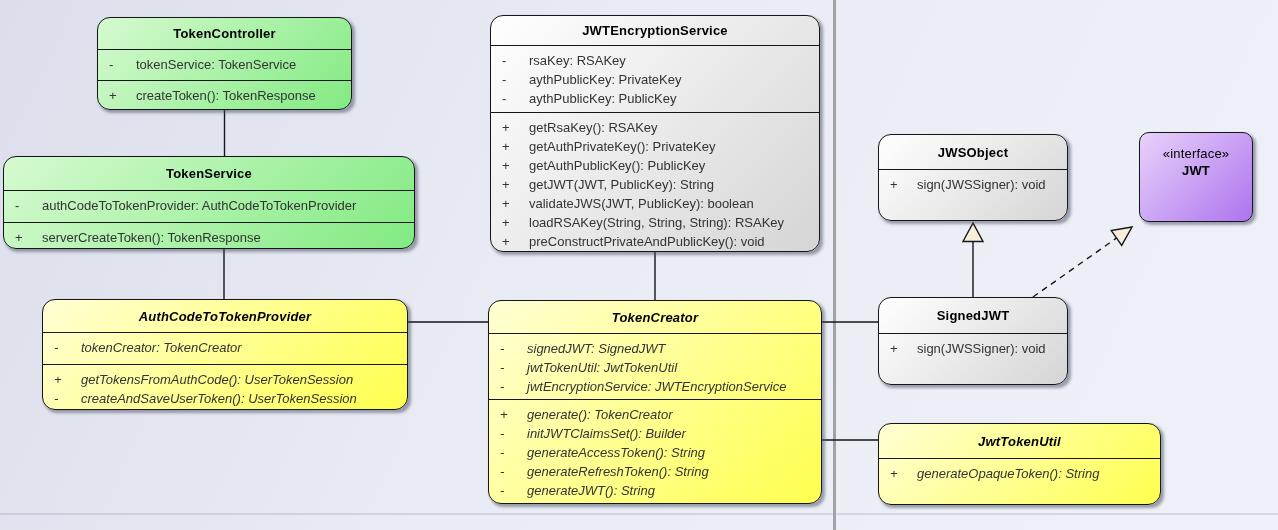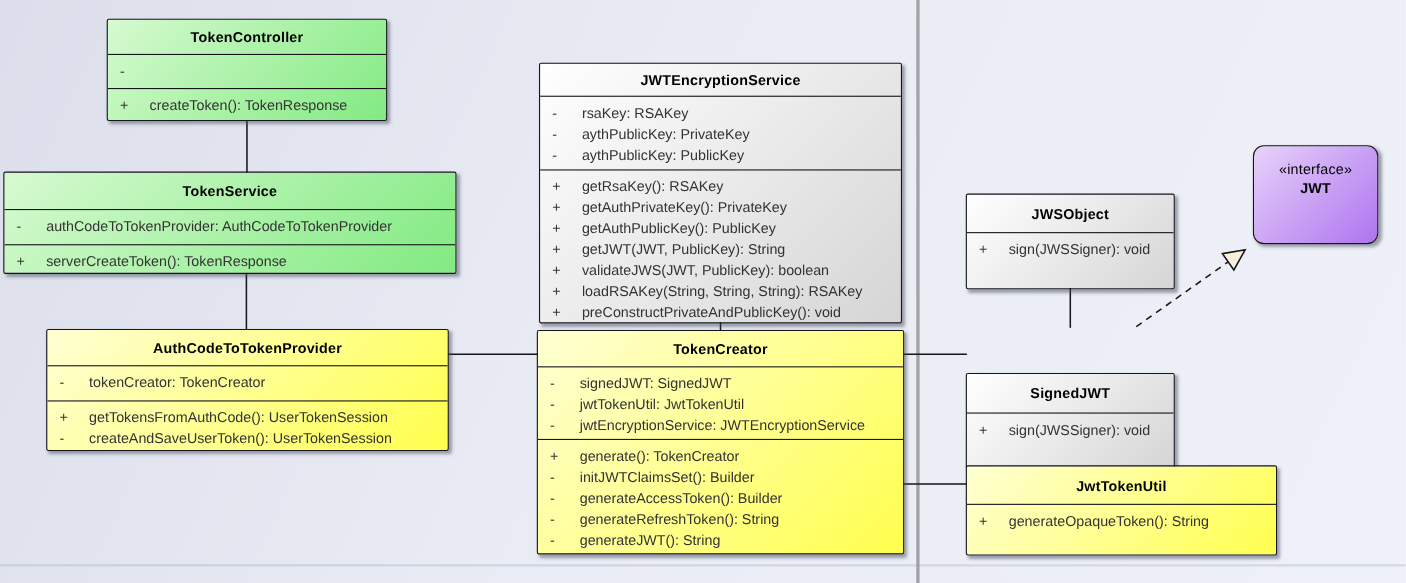--- a/index.html
+++ b/index.html
@@ -6,27 +6,27 @@
   body{
     width:1278px;height:530px;position:relative;overflow:hidden;
     font-family:"Liberation Sans", sans-serif;
     background:linear-gradient(115deg,#dcdfeb 0%,#e9ecf4 45%,#eff1f8 100%);
   }
   .page-divider-v{position:absolute;top:0;height:530px;width:3px;z-index:0;background:var(--page-divider,#a2a2a6);}
   .page-divider-h{position:absolute;left:0;width:1278px;height:2px;z-index:0;background:rgba(150,158,178,.30);}
   #wires{position:absolute;left:0;top:0;z-index:1;}
   .uml-class{
     position:absolute;z-index:2;box-sizing:border-box;
-    border:1.5px solid #15151a;border-radius:2px;overflow:hidden;
+    border:1.5px solid #15151a;border-radius:13px;overflow:hidden;
     box-shadow:2.5px 2.5px 3px rgba(70,76,95,.5);
     font-size:13px;color:#000;display:flex;flex-direction:column;
   }
   .green {background:linear-gradient(135deg,var(--green-light,#d6fad0) 0%,var(--green-dark,#82ea82) 100%);}
-  .yellow{background:linear-gradient(135deg,var(--yellow-light,#ffffd4) 0%,var(--yellow-dark,#ffff4e) 100%);}
-  .gray  {background:linear-gradient(135deg,var(--gray-light,#ffffff) 0%,var(--gray-dark,#d5d5d5) 100%);margin-top:42px;}
+  .yellow{background:linear-gradient(135deg,var(--yellow-light,#ffffd4) 0%,var(--yellow-dark,#ffff4e) 100%);font-style:italic;}
+  .gray  {background:linear-gradient(135deg,var(--gray-light,#ffffff) 0%,var(--gray-dark,#d5d5d5) 100%);}
   .purple{background:linear-gradient(135deg,var(--purple-light,#e8d2fa) 0%,var(--purple-dark,#ad74ef) 100%);}
   .uml-header{
     flex:none;font-weight:bold;display:flex;align-items:center;justify-content:center;
     box-sizing:border-box;letter-spacing:.2px;
   }
   .uml-section{flex:none;box-sizing:border-box;border-top:1.4px solid #15151a;padding-top:5px;}
   .member{display:flex;line-height:19px;color:#333;white-space:nowrap;}
   .vis{flex:none;width:27px;padding-left:11px;box-sizing:content-box;}
   .stereo-box{justify-content:flex-start;flex-direction:column;padding-top:13px;gap:2px;}
   .stereo{font-weight:normal;}
@@ -52,20 +52,21 @@
     <line x1="1033" y1="297" x2="1116.5" y2="238" stroke="#15151a" stroke-width="1.4" stroke-dasharray="6,5"></line>
     <polygon points="1132,227 1121.7,245.4 1111.3,230.6" fill="#f7eedb" stroke="#15151a" stroke-width="1.4"></polygon>
   </g>
 </svg>
 
 <div class="uml-class green" style="left:97px;top:17px;width:255px;height:93px">
   <div class="uml-header" style="height:31px">TokenController</div>
   <div class="uml-section" style="height:31px">
     <div class="member">
       <span class="vis">-</span>
+      <span>tokenService: TokenService</span>
     </div>
   </div>
   <div class="uml-section" style="flex:1">
     <div class="member">
       <span class="vis">+</span>
       <span>createToken(): TokenResponse</span>
     </div>
   </div>
 </div>
 
@@ -173,21 +174,21 @@
     <div class="member">
       <span class="vis">+</span>
       <span>generate(): TokenCreator</span>
     </div>
     <div class="member">
       <span class="vis">-</span>
       <span>initJWTClaimsSet(): Builder</span>
     </div>
     <div class="member">
       <span class="vis">-</span>
-      <span>generateAccessToken(): Builder</span>
+      <span>generateAccessToken(): String</span>
     </div>
     <div class="member">
       <span class="vis">-</span>
       <span>generateRefreshToken(): String</span>
     </div>
     <div class="member">
       <span class="vis">-</span>
       <span>generateJWT(): String</span>
     </div>
   </div>

